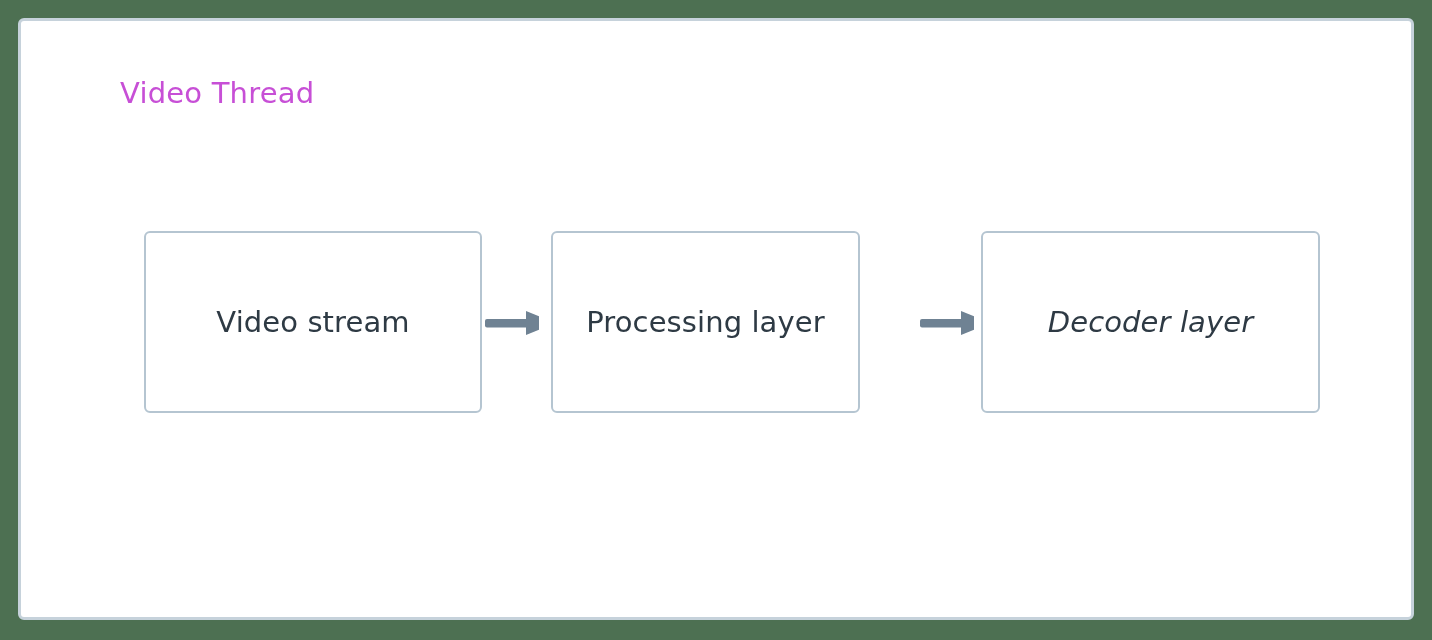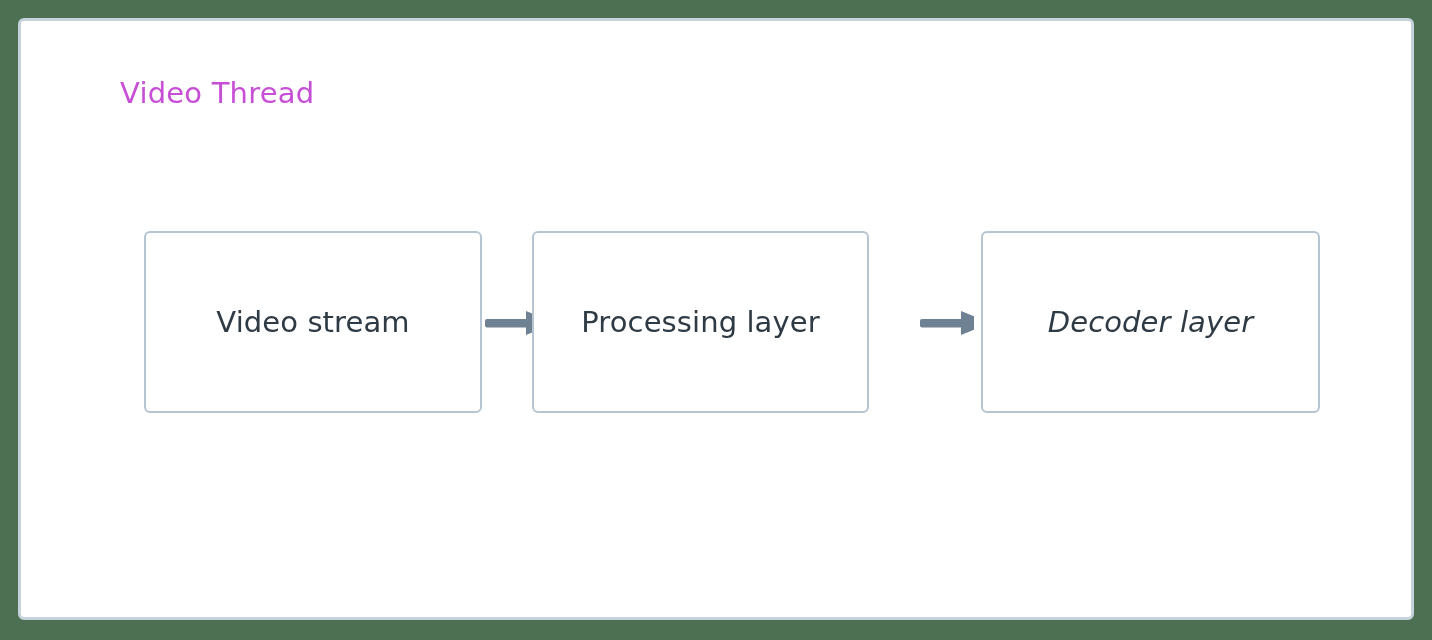--- a/index.html
+++ b/index.html
@@ -63,21 +63,21 @@
   .node-label {
     color: #2e3a44;
     font-size: 29px;
     font-weight: 400;
     line-height: 1;
     white-space: nowrap;
     letter-spacing: 0.1px;
   }
 
   #node-0 { left: 97px;  width: 338px; margin-left: 26px; }
-  #node-1 { left: 511px; width: 337px; }
+  #node-1 { left: 530px; width: 309px; }
   #node-2 { left: 960px; width: 339px; font-style: italic; }
 
   
   .edge {
     position: absolute;
     top: 289px;
     width: 72px;
     height: 26px;
   }
   #edge-0 { left: 446px; }

